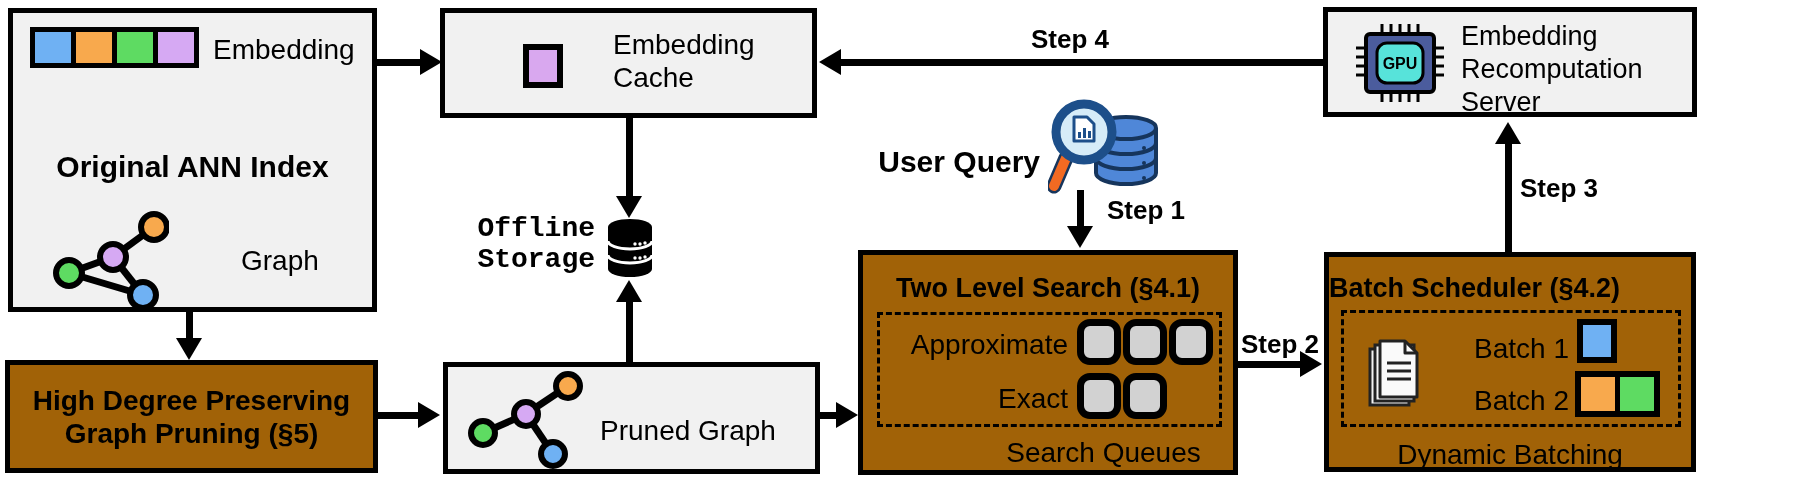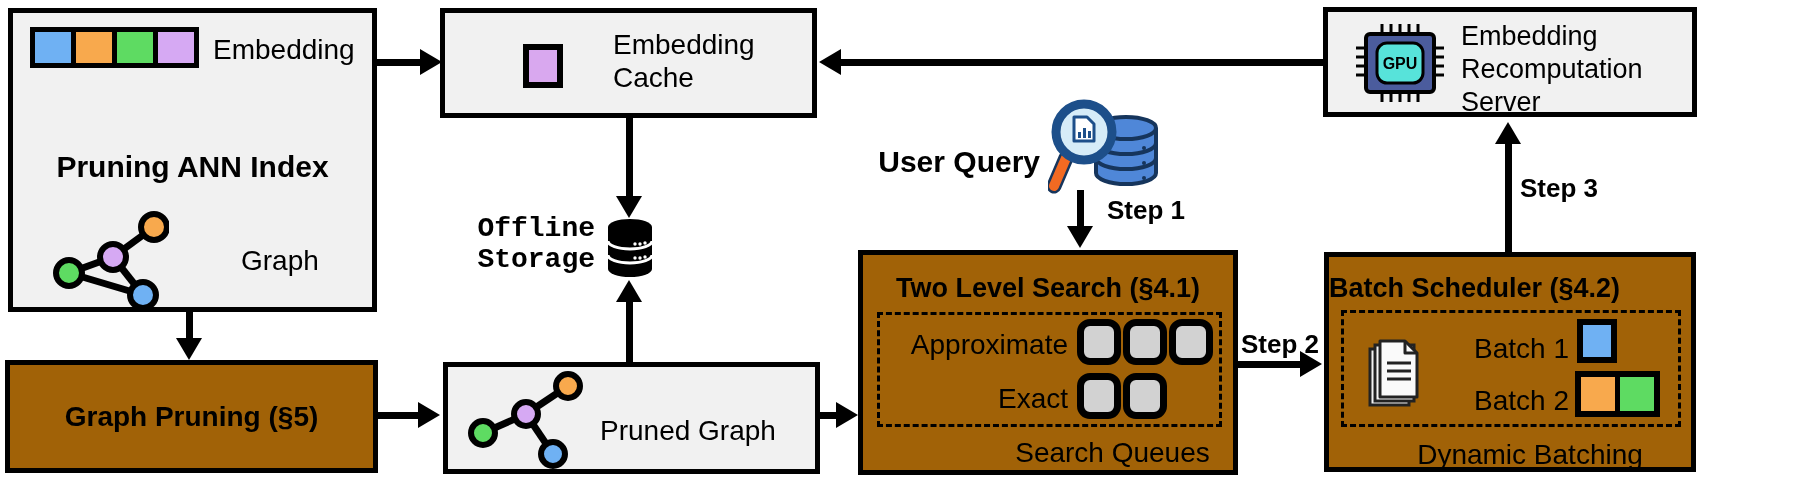--- a/index.html
+++ b/index.html
@@ -47,36 +47,37 @@
 <div class="canvas">
 
   <div class="box light" style="left:8px; top:8px; width:369px; height:304px;">
     <div class="swatchrow" style="left:17px; top:14px;">
       <div class="swatch" style="background-color: rgb(111, 177, 243);"></div>
       <div class="swatch" style="background-color: rgb(248, 169, 77);"></div>
       <div class="swatch" style="background-color: rgb(94, 219, 98);"></div>
       <div class="swatch" style="background-color: rgb(214, 169, 243);"></div>
     </div>
     <div class="t fs28" style="left:200px; top:21px;">Embedding</div>
-    <div class="t fs30 b center" style="left:0; top:137px; width:359px;">Pruning ANN Index</div>
+    <div class="t fs30 b center" style="left:0; top:137px; width:359px;">Original ANN Index</div>
     <svg style="position:absolute; left:36px; top:188px;" width="120" height="112" viewBox="0 0 120 112">
       <line x1="20" y1="72" x2="64" y2="56" stroke="#000" stroke-width="7"></line>
       <line x1="64" y1="56" x2="105" y2="26" stroke="#000" stroke-width="7"></line>
       <line x1="64" y1="56" x2="94" y2="94" stroke="#000" stroke-width="7"></line>
       <line x1="20" y1="72" x2="94" y2="94" stroke="#000" stroke-width="7"></line>
       <circle cx="105" cy="26" r="13" stroke="#000" stroke-width="6" fill="#f8a94d"></circle>
       <circle cx="64" cy="56" r="13" stroke="#000" stroke-width="6" fill="#d6a9f3"></circle>
       <circle cx="20" cy="72" r="13" stroke="#000" stroke-width="6" fill="#5edb62"></circle>
       <circle cx="94" cy="94" r="13" stroke="#000" stroke-width="6" fill="#6fb1f3"></circle>
     </svg>
     <div class="t fs28" style="left:228px; top:232px;">Graph</div>
   </div>
 
   <div class="box dark" style="left:5px; top:360px; width:373px; height:113px;">
     <div class="flexcenter fs28 b center lh33">
+      <div>High Degree Preserving</div>
       <div>Graph Pruning (§5)</div>
     </div>
   </div>
 
   <div class="box light" style="left:440px; top:8px; width:377px; height:110px;">
     <div class="sq" style="left: 78px; top: 31px; background-color: rgb(217, 168, 239);"></div>
     <div class="t fs28 lh33" style="left:168px; top:15px;">
       <div>Embedding</div>
       <div>Cache</div>
     </div>
@@ -145,21 +146,21 @@
     <div class="qrow" style="left:214px; top:64px;">
       <div class="qslot"></div>
       <div class="qslot"></div>
       <div class="qslot"></div>
     </div>
     <div class="t fs28 right" style="left:15px; top:128px; width:190px;">Exact</div>
     <div class="qrow" style="left:214px; top:118px;">
       <div class="qslot"></div>
       <div class="qslot"></div>
     </div>
-    <div class="t fs28 center" style="left:16px; top:182px; width:447px;padding-left:10px;">Search Queues</div>
+    <div class="t fs28 center" style="left:7px; top:182px; width:447px;padding-left:10px;">Search Queues</div>
   </div>
 
   <div class="box dark" style="left:1324px; top:252px; width:372px; height:220px;">
     <div class="t fs27 b center" style="left:0; top:16px; width:288px;">Batch Scheduler (§4.2)</div>
     <div class="dashed" style="left:12px; top:53px; width:340px; height:117px;"></div>
     <svg style="position:absolute; left:38px; top:78px;" width="62" height="76" viewBox="0 0 62 76">
       <rect x="3" y="14" width="39" height="56" fill="#f2f2f2" stroke="#222" stroke-width="3"></rect>
       <rect x="8" y="10" width="39" height="56" fill="#f6f6f6" stroke="#222" stroke-width="3"></rect>
       <path d="M13,6 h25 l12,12 v44 h-37 z" fill="#fafafa" stroke="#222" stroke-width="3" stroke-linejoin="round"></path>
       <path d="M38,6 v12 h12" fill="none" stroke="#222" stroke-width="3" stroke-linejoin="round"></path>
@@ -168,21 +169,21 @@
       <line x1="20" y1="44" x2="44" y2="44" stroke="#222" stroke-width="3"></line>
     </svg>
     <div class="t fs28 right" style="left:110px; top:76px; width:130px;">Batch 1</div>
     <div class="sq" style="left: 248px; top: 62px; background-color: rgb(111, 177, 243);"></div>
     <div class="t fs28 right" style="left:110px; top:128px; width:130px;">Batch 2</div>
     <div class="pair" style="left:246px; top:114px;">
       <div class="cell" style="background-color: rgb(248, 169, 77);"></div>
       <div class="div"></div>
       <div class="cell" style="background-color: rgb(94, 219, 98);"></div>
     </div>
-    <div class="t fs28 center" style="left:0; top:182px; width:362px;margin-left:20px;">Dynamic Batching</div>
+    <div class="t fs28 center" style="left:0; top:182px; width:362px;">Dynamic Batching</div>
   </div>
 
   <div class="box light" style="left:1323px; top:7px; width:374px; height:110px;">
     <svg style="position:absolute; left:26px; top:12px;" width="92" height="78" viewBox="0 0 92 78">
       <g stroke="#000" stroke-width="3">
         <line x1="28" y1="0" x2="28" y2="10"></line>
           <line x1="37" y1="0" x2="37" y2="10"></line>
           <line x1="46" y1="0" x2="46" y2="10"></line>
           <line x1="55" y1="0" x2="55" y2="10"></line>
           <line x1="64" y1="0" x2="64" y2="10"></line>
@@ -256,14 +257,15 @@
   <div>
     <div class="head u" style="left:1495px; top:122px;"></div>
     <div class="shaft" style="left:1505px; top:142px; width:7px; height:110px;"></div>
   </div>
   <div class="t fs26 b" style="left:1520px; top:173px;">Step 3</div>
 
   <div>
     <div class="head l" style="left:819px; top:49px;"></div>
     <div class="shaft" style="left:839px; top:59px; width:484px; height:7px;"></div>
   </div>
+  <div class="t fs26 b center" style="left:1000px; top:24px; width:140px;">Step 4</div>
 
 </div>
 
 </body></html>

